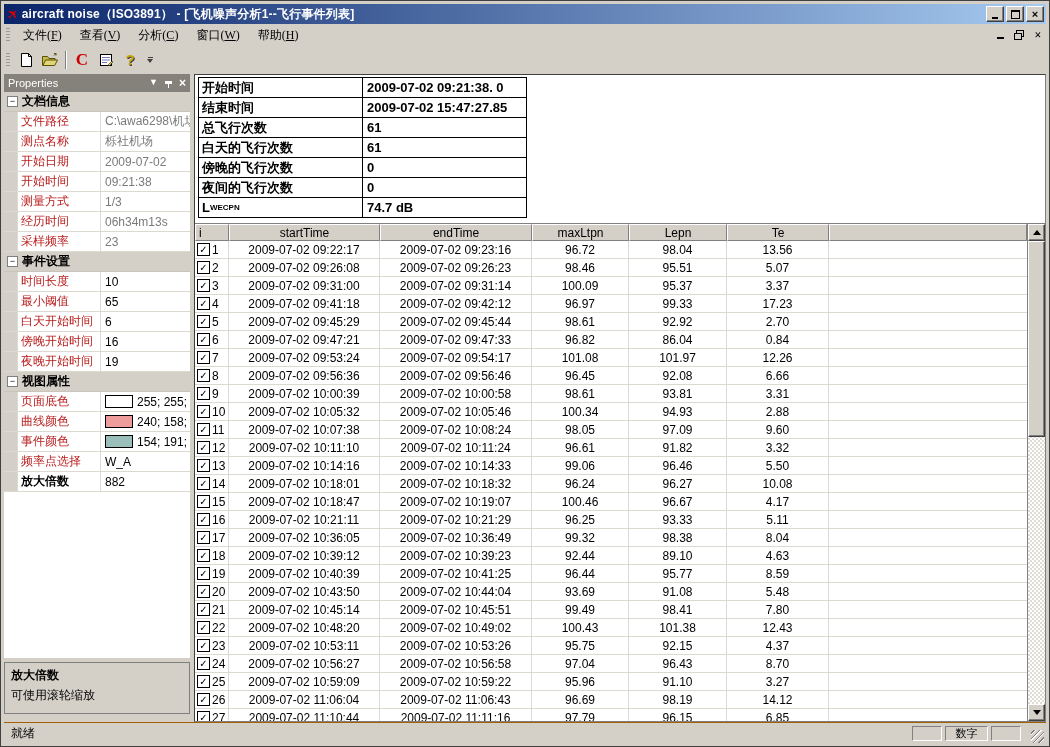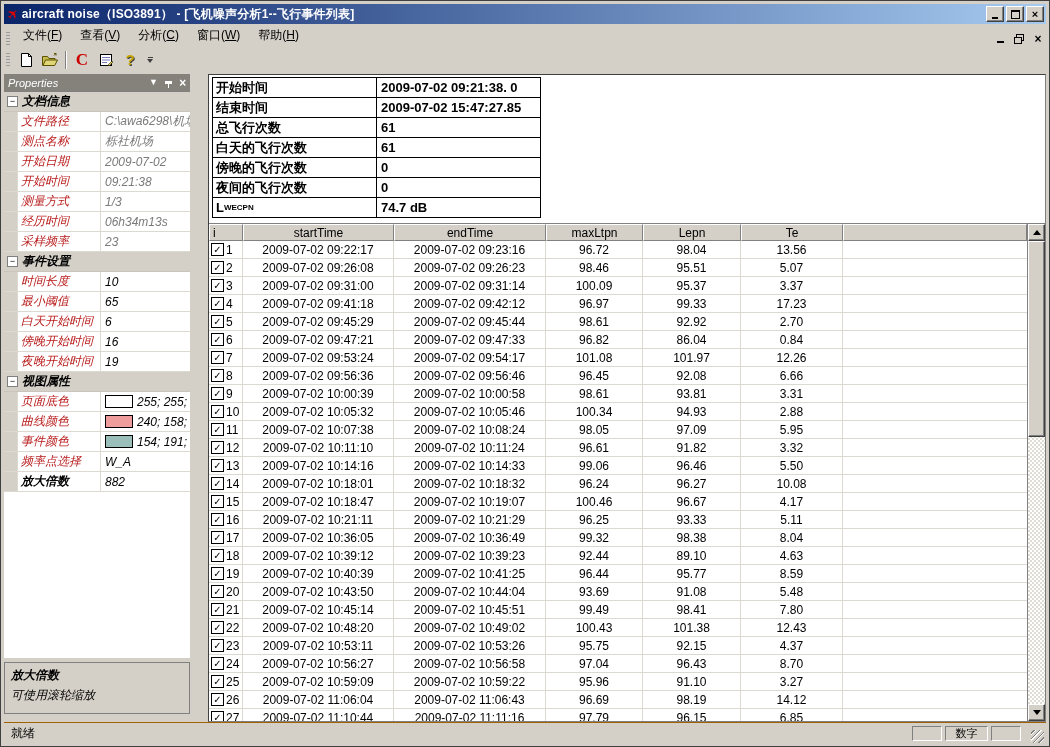--- a/index.html
+++ b/index.html
@@ -16,21 +16,21 @@
   .title-text{color:#fff;font-weight:bold;font-size:12px;white-space:nowrap;letter-spacing:.2px;}
   .tb-spacer{flex:1;}
   .win-btn{width:16px;height:14px;margin-left:2px;background:#D4D0C8;border:1px solid;
            border-color:#fff #404040 #404040 #fff;box-shadow:inset -1px -1px 0 #808080;
            display:flex;align-items:center;justify-content:center;}
   .g-min{width:6px;height:2px;background:#000;margin-top:7px;}
   .g-max{width:7px;height:6px;border:1px solid #000;border-top-width:2px;}
   .g-close{font-weight:bold;font-size:11px;line-height:11px;}
 
   
-  .menubar{height:22px;flex:0 0 22px;display:flex;align-items:flex-end;background:#D4D0C8;}
+  .menubar{height:22px;flex:0 0 22px;display:flex;align-items:center;background:#D4D0C8;font-family:Liberation Serif, serif;}
   .grip{width:4px;height:14px;margin:0 4px 0 2px;
         background-image:repeating-linear-gradient(to bottom,#9a9a9a 0 1px,transparent 1px 3px);}
   .menu-item{padding:2px 9px;white-space:nowrap;}
   .menu-item u{text-decoration:underline;}
   .mdi-btn{width:16px;height:14px;margin-left:3px;display:flex;align-items:center;justify-content:center;}
   .mdi-min{width:7px;height:2px;background:#000;margin-top:6px;}
   .mdi-close{font-weight:bold;font-size:12px;}
 
   
   .toolbar{height:27px;flex:0 0 27px;display:flex;align-items:center;background:#D4D0C8;
@@ -43,21 +43,21 @@
   .tb-overflow{width:12px;height:22px;display:flex;flex-direction:column;align-items:center;
                justify-content:center;margin-left:2px;}
   .ov-bar{width:5px;height:1px;background:#404040;margin-bottom:1px;}
   .ov-tri{width:0;height:0;border-left:3px solid transparent;border-right:3px solid transparent;
           border-top:4px solid #404040;}
 
   
   .workspace{flex:1;display:flex;min-height:0;}
 
   
-  .leftpanel{width:186px;flex:0 0 186px;display:flex;flex-direction:column;margin-right:18px;font-style:italic;}
+  .leftpanel{width:186px;flex:0 0 186px;display:flex;flex-direction:column;margin-right:4px;}
   .lp-header{height:17px;flex:0 0 17px;background:#85827C;color:#fff;display:flex;
              align-items:center;padding:0 4px;font-size:11px;}
   .lp-header .sp{flex:1;}
   .lp-hicon{color:#fff;font-size:9px;margin-left:6px;line-height:9px;}
   .pin{position:relative;width:7px;height:3px;background:#fff;margin-left:7px;}
   .pin::after{content:'';position:absolute;left:3px;top:3px;width:1px;height:4px;background:#fff;}
   .lp-x{font-size:12px;font-weight:bold;line-height:10px;margin-left:7px;color:#fff;}
   .pgrid{flex:1;background:#fff;overflow:hidden;border-top:1px solid #808080;}
   .pg-sec{height:19px;display:flex;align-items:center;background:#D4D0C8;
           border-bottom:1px solid #C9C5BC;font-weight:bold;}
@@ -544,21 +544,21 @@
               </div>
               <div class="trow">
                 <span class="td cell-i col-i">
                   <span class="cb">✓</span>
                   <span>11</span>
                 </span>
                 <span class="td col-start">2009-07-02 10:07:38</span>
                 <span class="td col-end">2009-07-02 10:08:24</span>
                 <span class="td col-max">98.05</span>
                 <span class="td col-lepn">97.09</span>
-                <span class="td col-te">5.95</span>
+                <span class="td col-te">9.60</span>
                 <span class="td col-fill nosep"></span>
               </div>
               <div class="trow">
                 <span class="td cell-i col-i">
                   <span class="cb">✓</span>
                   <span>12</span>
                 </span>
                 <span class="td col-start">2009-07-02 10:11:10</span>
                 <span class="td col-end">2009-07-02 10:11:24</span>
                 <span class="td col-max">96.61</span>

